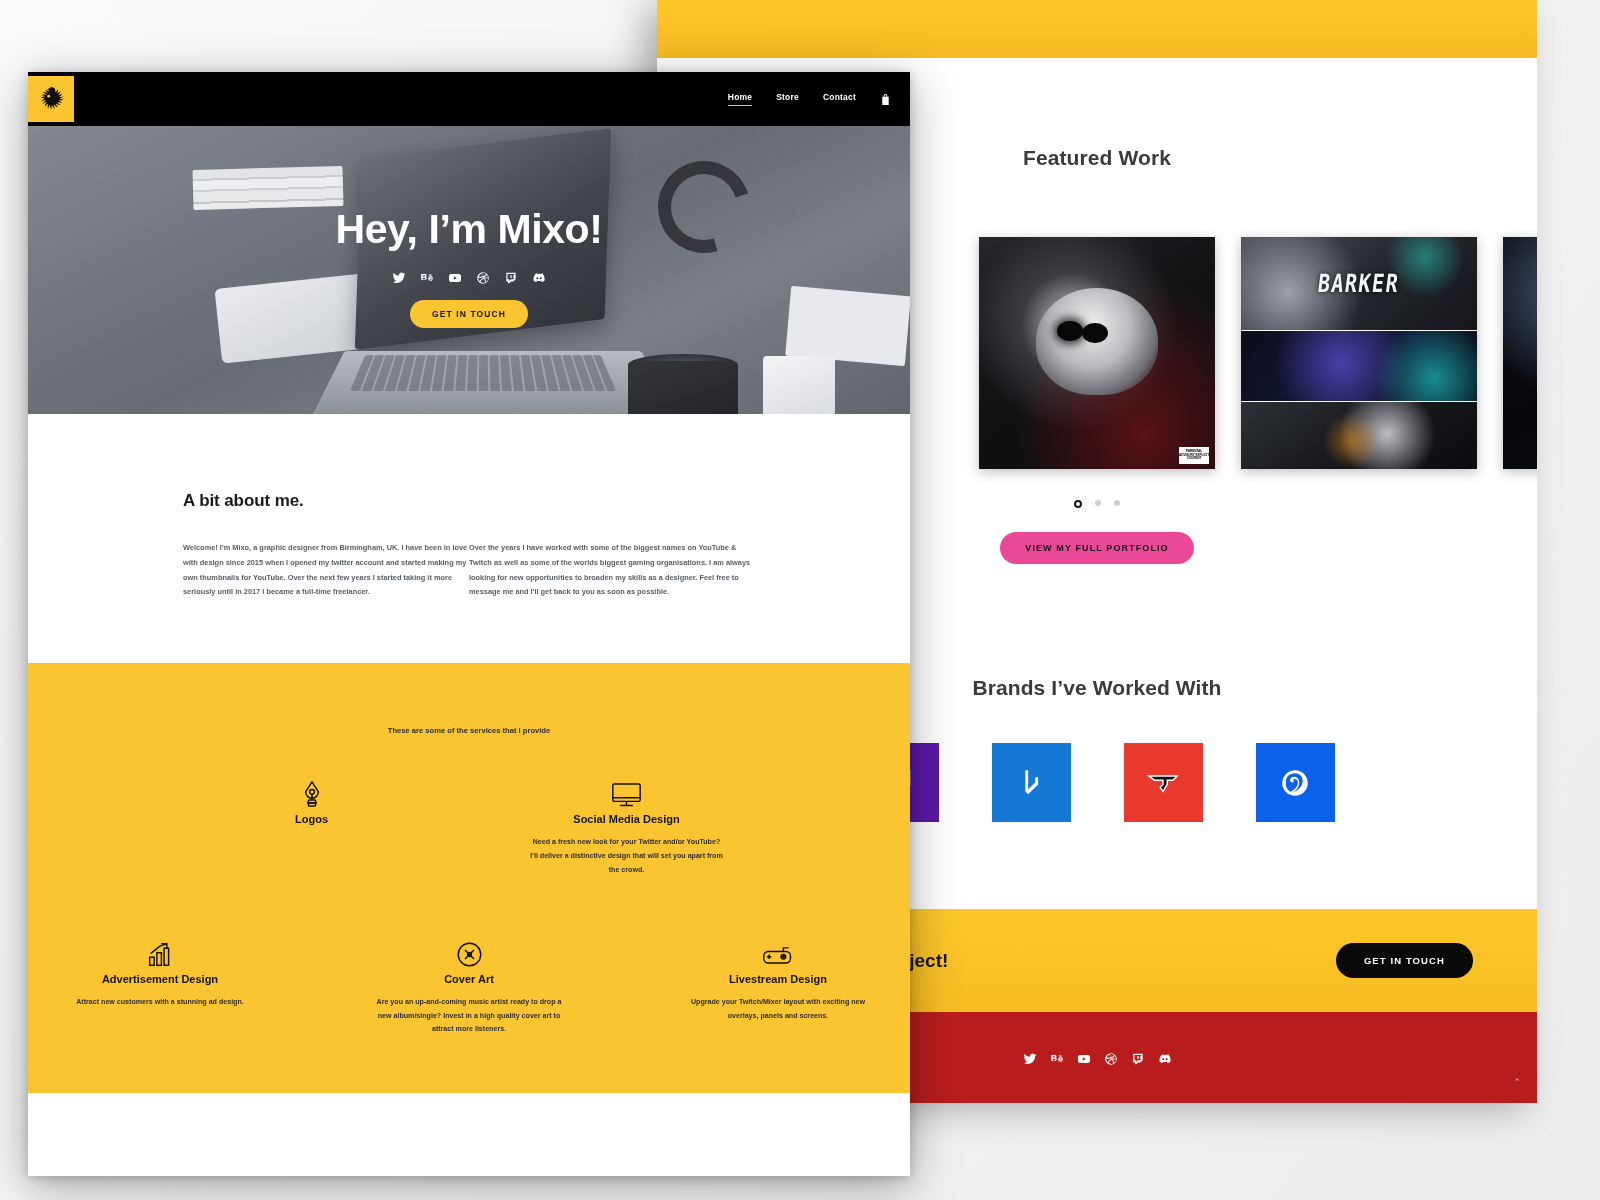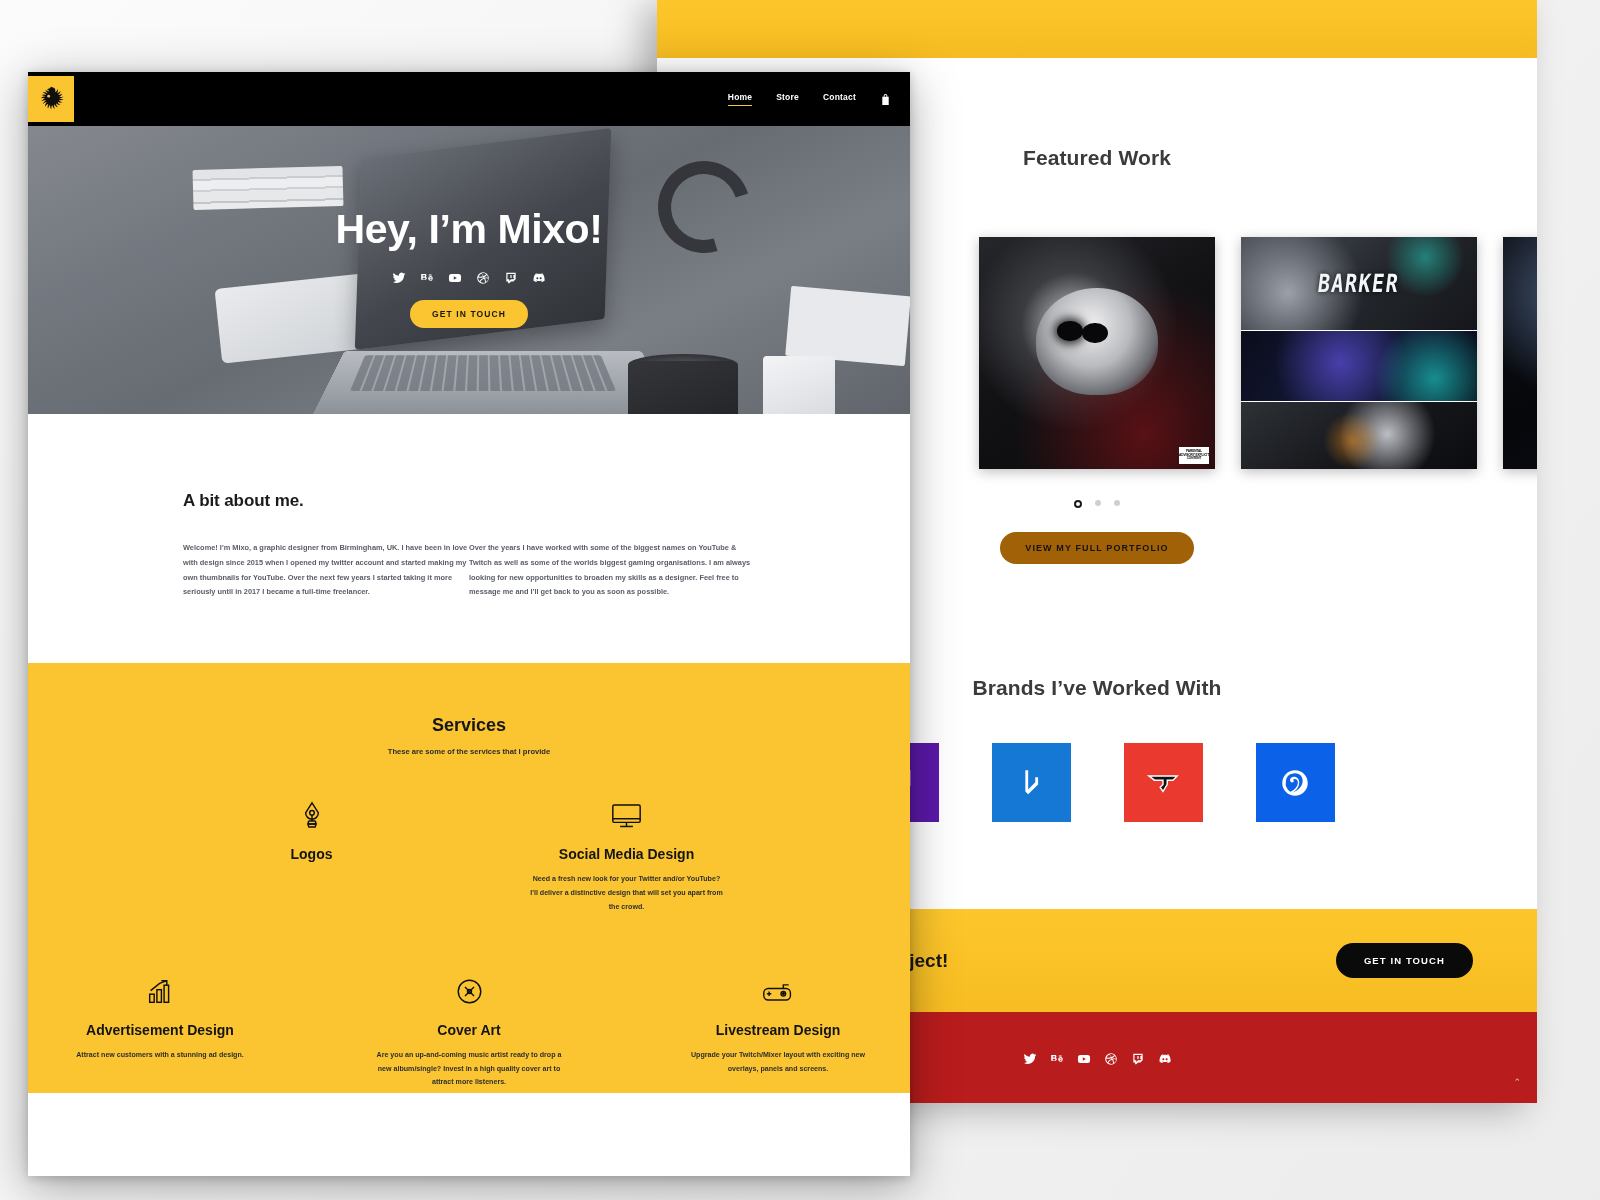--- a/index.html
+++ b/index.html
@@ -139,21 +139,21 @@
   .dots { display:flex; justify-content:center; gap:13px; margin-top:31px; }
   .dot { width:6px;height:6px;border-radius:50%;background:#cfcfcf; }
   .dot.active { width:8px;height:8px;border:2px solid #1b1b1b;background:#fff;border-radius:50%; }
 
   .btn-pill {
     display:inline-block; border:none; cursor:pointer;
     font-family:"Liberation Sans", sans-serif;
     font-size:9px; font-weight:700; letter-spacing:1.1px;
   }
   .btn-portfolio {
-    background:#a16207; color:#141414;
+    background:#ec4899; color:#141414;
     padding:11px 25px; border-radius:20px;
   }
   .center-row { text-align:center; }
   .portfolio-row { margin-top:24px; }
 
   
   .brands-wrap { padding-top: 112px; }
   .brand-row {
     display:flex; justify-content:center; gap:53px;
     margin-top:43px;
@@ -350,21 +350,21 @@
 
   .svc-grid-top {
     display:flex; justify-content:center; gap:118px; margin-top:42px;
   }
   .svc-grid-bot {
     display:flex; justify-content:center; gap:112px; margin-top:59px;
   }
   .svc-item { width:197px; text-align:center; }
   .svc-icon { height:36px; display:flex; align-items:center; justify-content:center; }
   .svc-icon svg { stroke:#101010; fill:none; stroke-width:1.6; display:block; }
-  .svc-name { margin-top:12px; font-size:14px; font-weight:700; color:#141414; }
+  .svc-name { margin-top:0; font-size:11px; font-weight:700; color:#141414; }
   .svc-desc { margin-top:11px; font-size:7.1px; line-height:1.95; font-weight:700; color:#2e2e2e; }
 </style>
 </head>
 <body>
 
 <div class="canvas"></div>
 
 <div class="win-back">
   <div class="back-yellow-top"></div>
 
@@ -556,21 +556,20 @@
 
   <div class="about">
     <div class="about-title">A bit about me.</div>
     <div class="about-cols">
       <div class="about-col">Welcome! I'm Mixo, a graphic designer from Birmingham, UK. I have been in love with design since 2015 when I opened my twitter account and started making my own thumbnails for YouTube. Over the next few years I started taking it more seriously until in 2017 I became a full-time freelancer.</div>
       <div class="about-col">Over the years I have worked with some of the biggest names on YouTube &amp; Twitch as well as some of the worlds biggest gaming organisations. I am always looking for new opportunities to broaden my skills as a designer. Feel free to message me and I'll get back to you as soon as possible.</div>
     </div>
   </div>
 
   <div class="services">
-    <div class="svc-title">Services</div>
     <div class="svc-sub">These are some of the services that I provide</div>
 
     <div class="svc-grid-top">
       <div class="svc-item">
         <div class="svc-icon">
           <svg viewBox="0 0 24 34" width="22" height="31">
               <path d="M12 2 L19 13 a7 7 0 0 1 -14 0 Z"></path>
               <circle cx="12" cy="13" r="2.6"></circle>
               <path d="M12 15.6 L12 22"></path>
               <rect x="8" y="22" width="8" height="3.2" rx="1"></rect>

